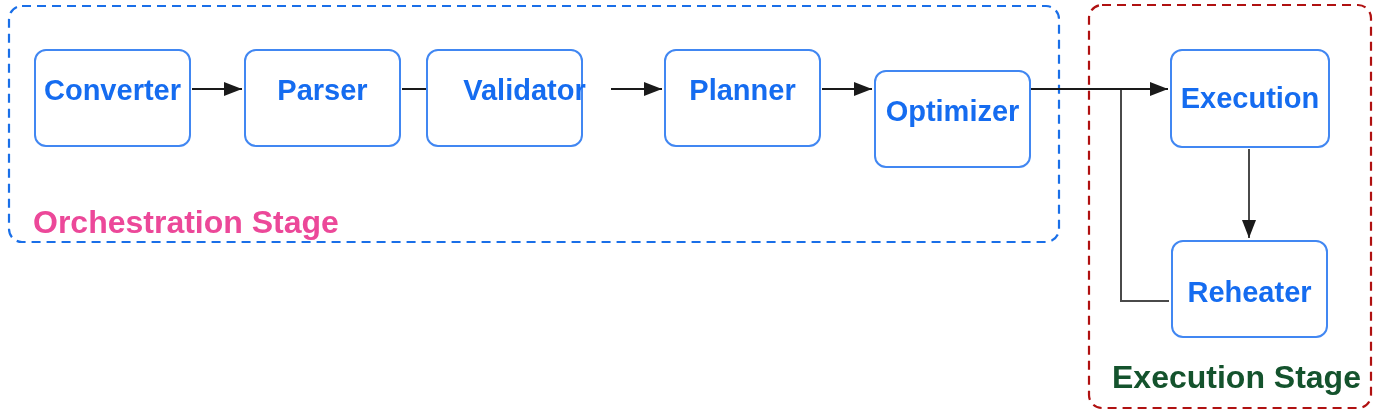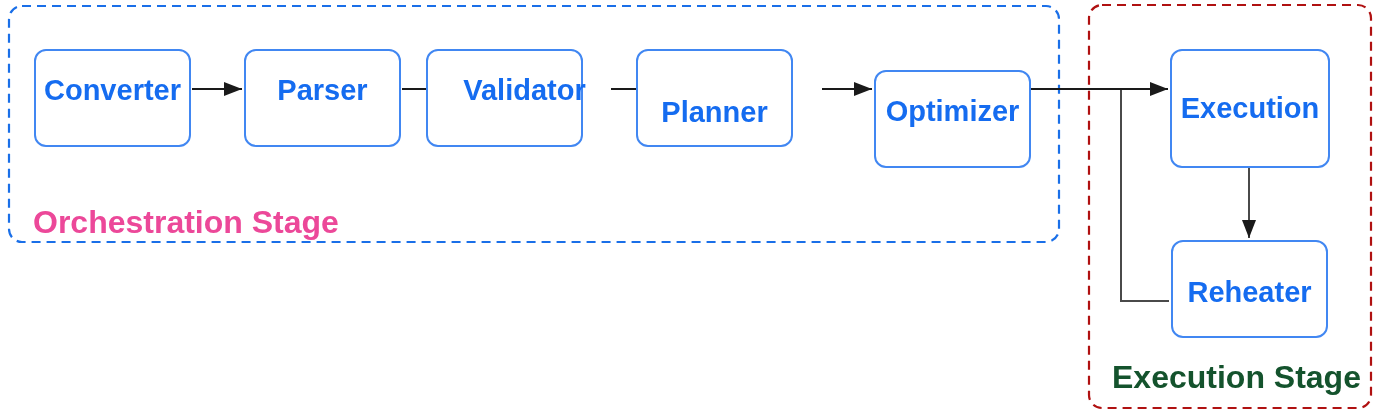--- a/index.html
+++ b/index.html
@@ -29,23 +29,23 @@
     justify-content: center;
     color: #156cf0;
     font-weight: bold;
     font-size: 29px;
     letter-spacing: 0px;
   }
   .node.top-row { padding-bottom: 16px; top: 49px; }
   .node-converter { left: 34px; }
   .node-parser    { left: 244px; }
   .node-validator { left: 426px; padding-left: 40px; }
-  .node-planner   { left: 636px; align-items: flex-end; }
+  .node-planner   { left: 664px; }
   .node-optimizer { left: 874px; margin-top: 21px; }
-  .node-execution { left: 1170px; top: 49px; width: 160px; height: 119px; }
+  .node-execution { left: 1170px; top: 49px; width: 160px; height: 99px; }
   .node-reheater  { left: 1171px; top: 240px; padding-top: 6px; }
   .stage-label {
     position: absolute;
     font-weight: bold;
     font-size: 32px;
     white-space: nowrap;
   }
   .stage-label.orchestration { left: 33px; top: 204px; color: #ec4899; }
   .stage-label.execution { left: 1112px; top: 359px; color: #14532d; }
 </style>

